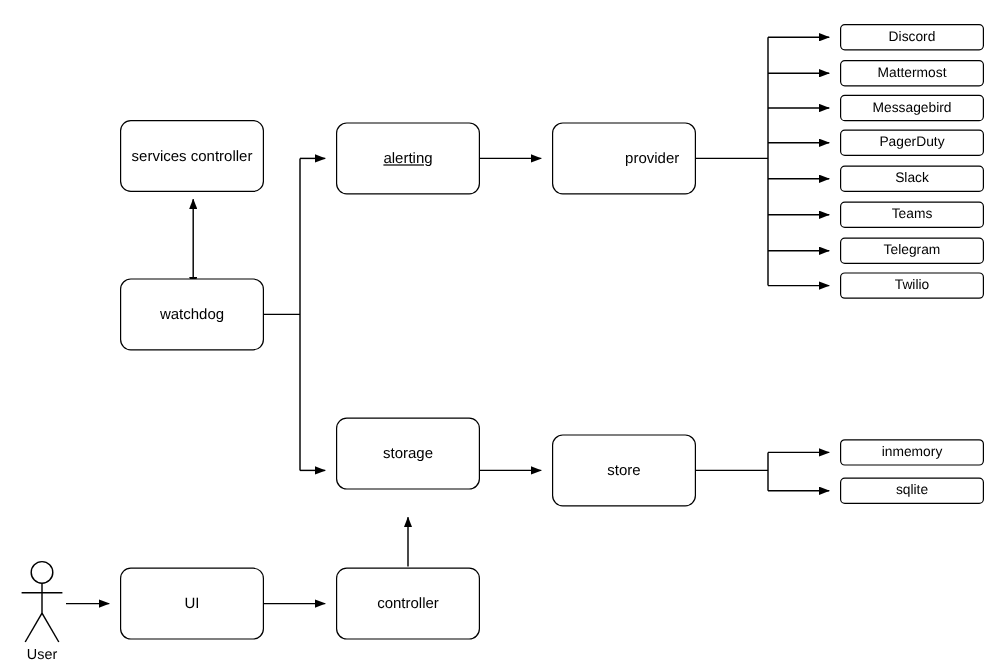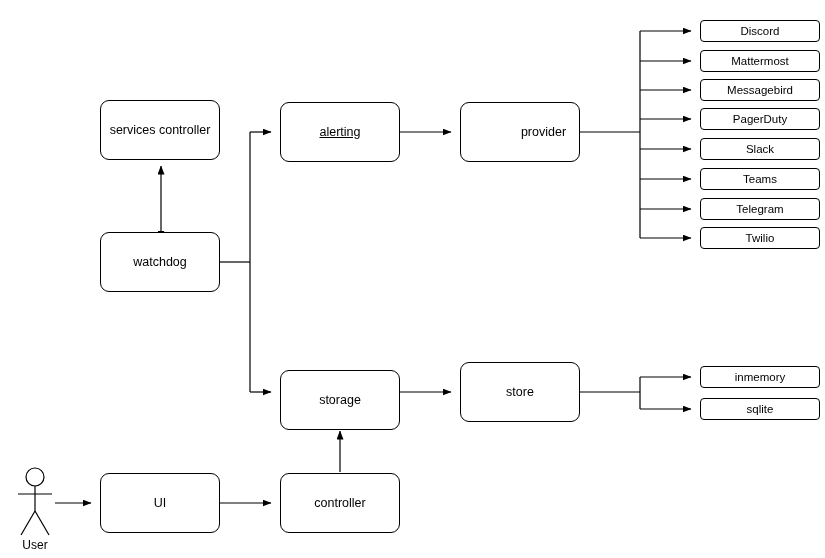--- a/index.html
+++ b/index.html
@@ -124,21 +124,21 @@
   </div>
   <div class="node big" style="left:100px; top:232px;">
     <span>watchdog</span>
   </div>
   <div class="node big" style="left:280px; top:102px;text-decoration:underline;">
     <span>alerting</span>
   </div>
   <div class="node big" style="left:460px; top:102px;padding-left:47px;">
     <span>provider</span>
   </div>
-  <div class="node big" style="left:280px; top:370px;">
+  <div class="node big" style="left:280px; top:348px;">
     <span>storage</span>
   </div>
   <div class="node big" style="left:460px; top:362px;">
     <span>store</span>
   </div>
   <div class="node big" style="left:100px; top:473px;">
     <span>UI</span>
   </div>
   <div class="node big" style="left:280px; top:473px;">
     <span>controller</span>

